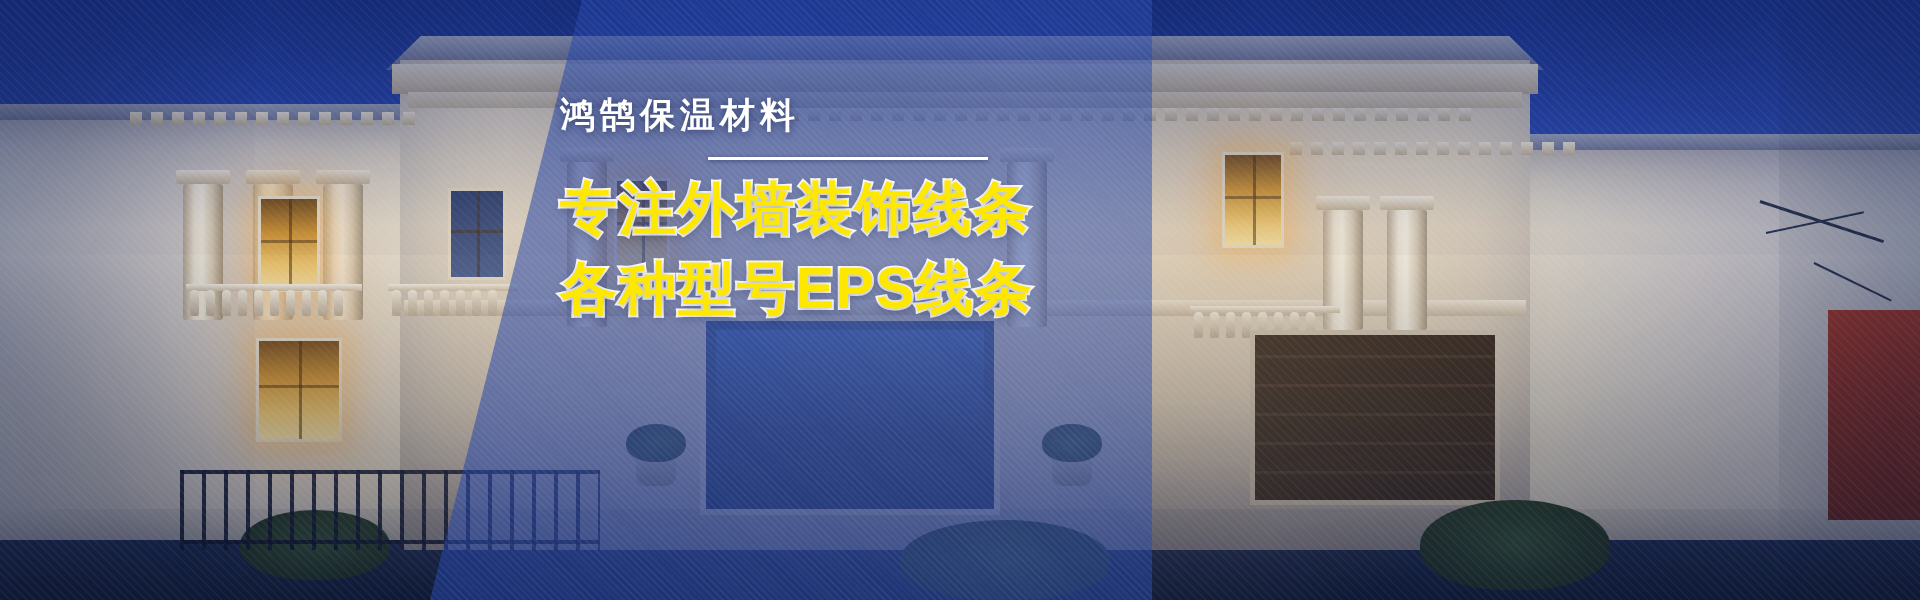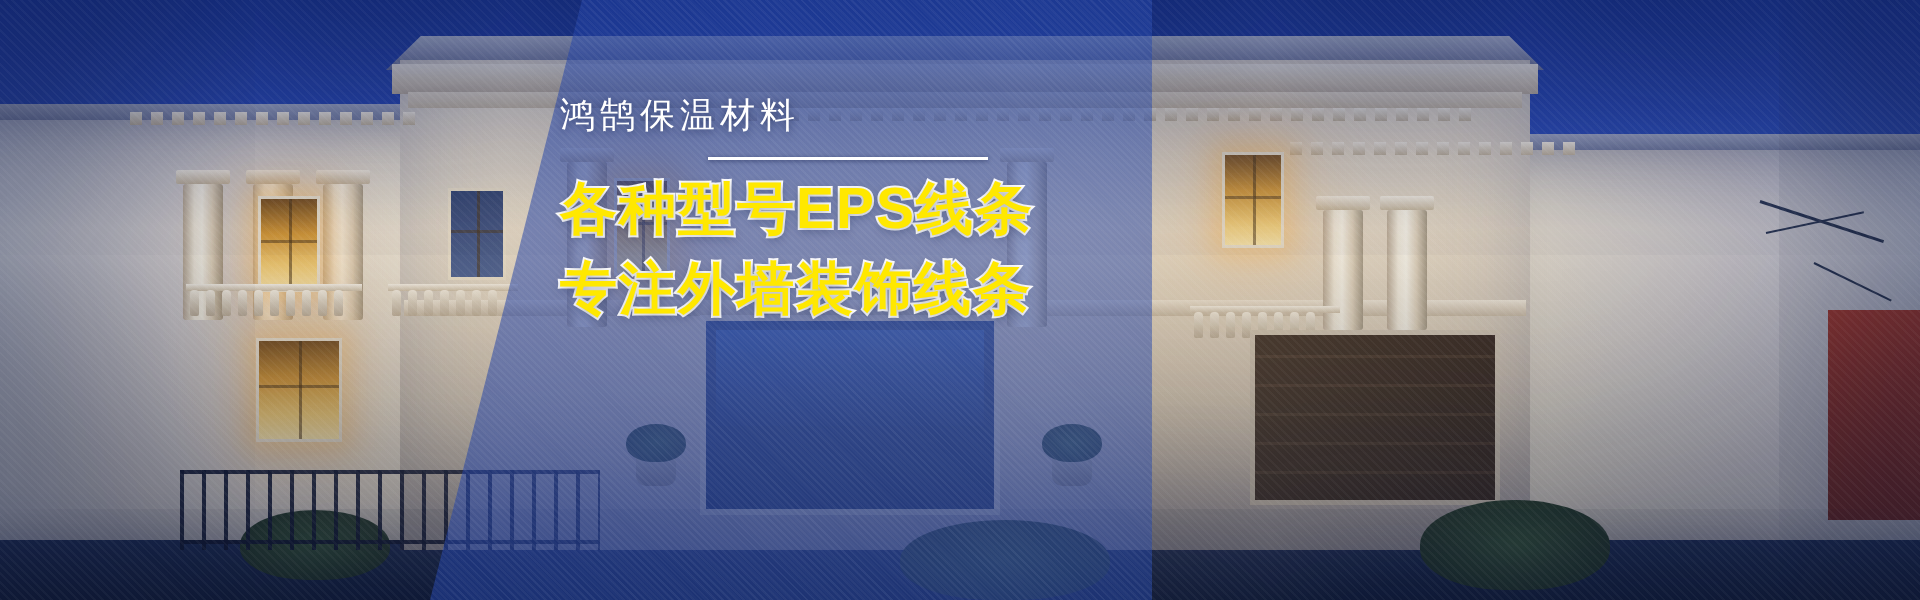--- a/index.html
+++ b/index.html
@@ -175,21 +175,21 @@
 
   
   .copy{
     position:absolute;left:560px;top:96px;width:640px;
   }
   .brand{
     color:#ffffff;
     font-size:35px;
     letter-spacing:5px;
     line-height:1.1;
-    font-weight:400;
+    font-weight:700;
     text-shadow:0 2px 8px rgba(10,20,60,.55);
     white-space:nowrap;
   }
   .rule{
     margin:22px 0 0 148px;
     width:280px;height:3px;
     background:#ffffff;
     box-shadow:0 1px 4px rgba(10,20,60,.5);
   }
   .headline{
@@ -416,19 +416,19 @@
   </div>
 
   <div class="panel"></div>
   <div class="panel-tex"></div>
 
   <div class="copy">
     <div class="brand">鸿鹄保温材料</div>
 
     <div class="rule"></div>
 
+    <div class="headline">专注外墙装饰线条</div>
+
     <div class="headline">各种型号EPS线条</div>
 
-    <div class="headline">专注外墙装饰线条</div>
-
   </div>
 
 </div>
 
 </body></html>

